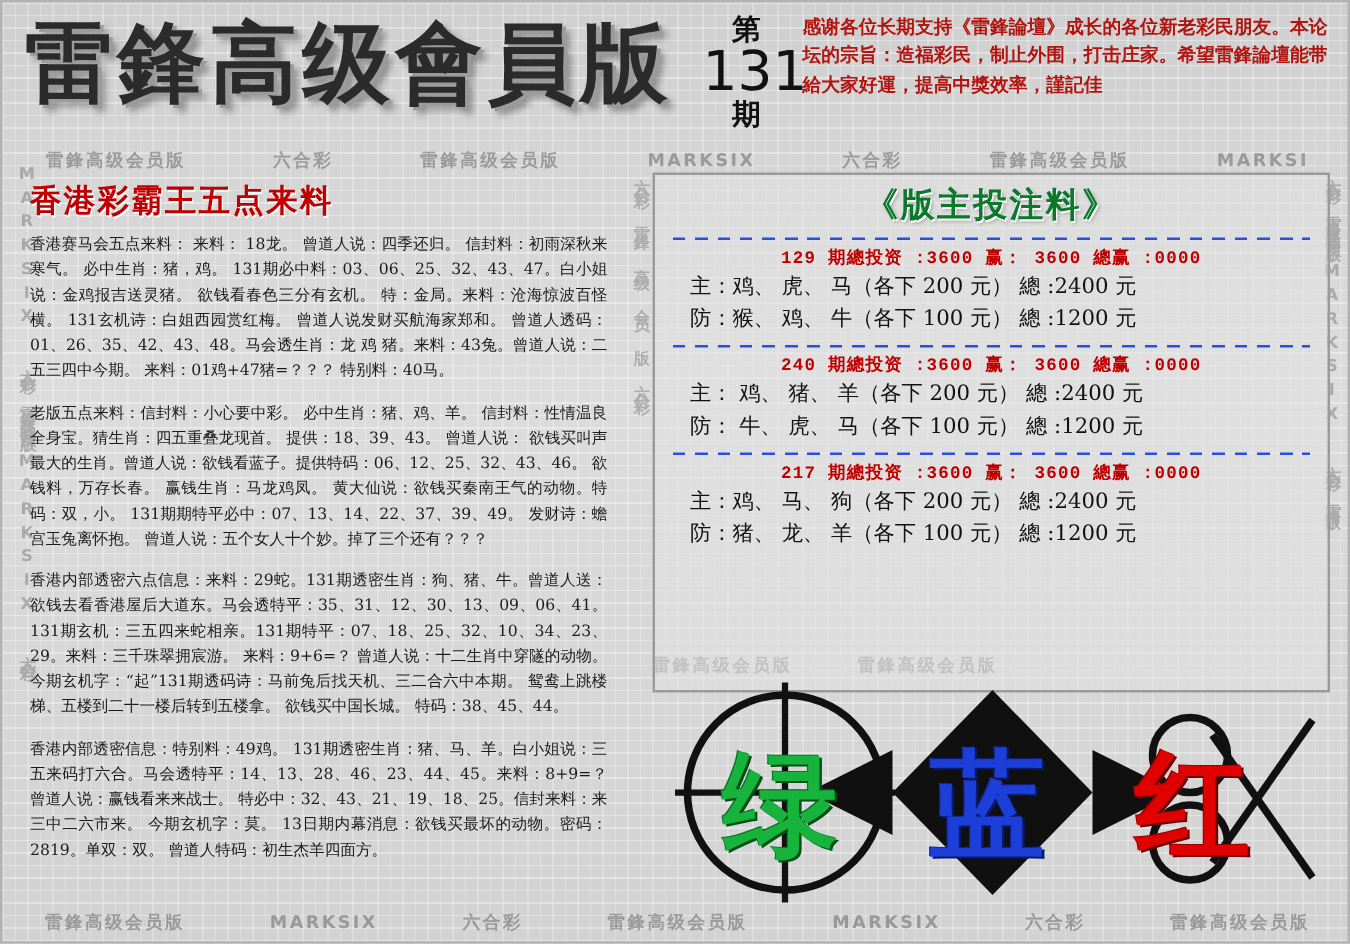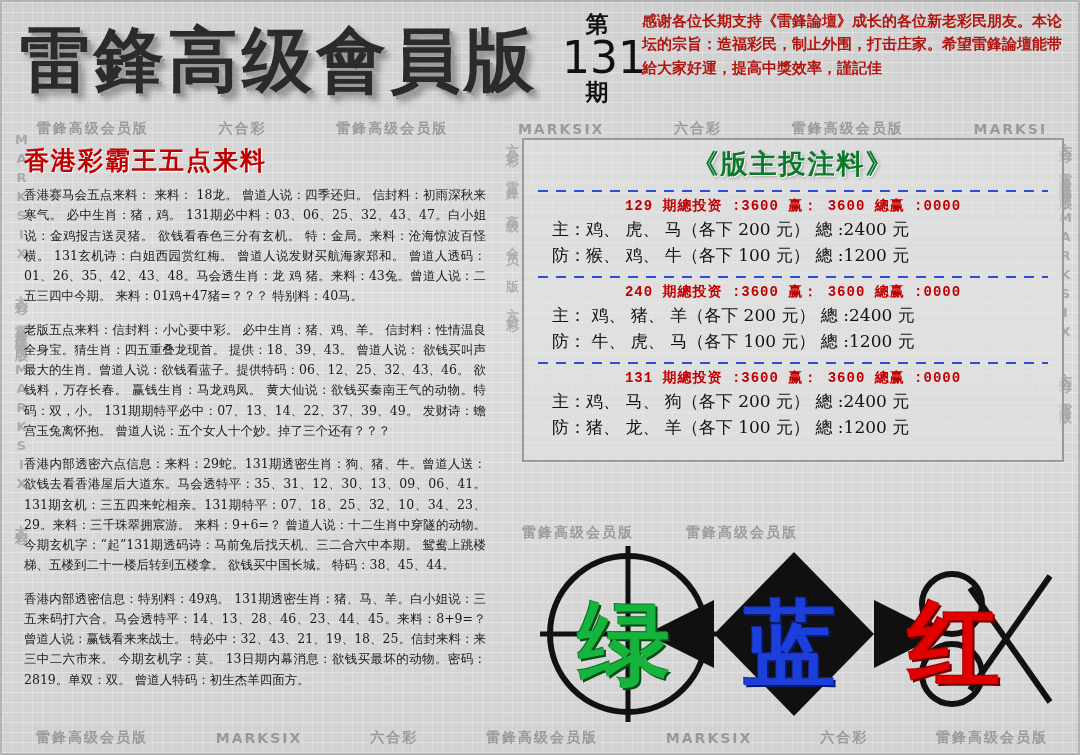--- a/index.html
+++ b/index.html
@@ -41,21 +41,21 @@
     position:absolute;top:130px;width:22px;height:590px;
     color:#8f8f8f;font-size:13px;font-weight:bold;
     writing-mode:vertical-rl;text-orientation:upright;
     letter-spacing:6px;opacity:.6;overflow:hidden;
   }
   .wm-c1{left:497px;}
 
   
   .header{position:absolute;left:0;top:0;width:1080px;height:116px;}
   .title-main{
-    position:absolute;left:18px;top:12px;
+    position:absolute;left:18px;top:2px;
     font-family:"DejaVu Serif","Liberation Serif",serif;
     font-size:70px;font-weight:bold;color:#2b2b2b;
     letter-spacing:4px;
     text-shadow:3px 3px 0 #9b9b9b, 6px 6px 6px rgba(0,0,0,.35);
     white-space:nowrap;
   }
   .issue{
     position:absolute;left:560px;top:10px;width:70px;
     text-align:center;color:#111;
   }
@@ -80,21 +80,21 @@
     text-shadow:1px 1px 0 #fff;
   }
   .para{
     color:#1b1b1b;font-size:12.5px;line-height:1.62;
     font-family:"DejaVu Serif","Liberation Serif",serif;
     text-align:justify;margin-bottom:13px;
   }
 
   
   .right-panel{
-    position:absolute;left:520px;top:136px;width:542px;height:324px;
+    position:absolute;left:520px;top:136px;width:542px;height:416px;
     border:2px solid #9a9a9a;
     background:rgba(226,226,226,0.55);
     box-sizing:border-box;
   }
   .right-title{
     text-align:center;margin-top:6px;
     font-family:"DejaVu Serif","Liberation Serif",serif;
     font-size:27px;font-weight:bold;color:#0a7a2a;
     letter-spacing:2px;
     text-shadow:1px 1px 0 #fff, 2px 2px 3px rgba(0,0,0,.25);
@@ -195,21 +195,21 @@
 
     <div class="dash"></div>
     <div class="blk">
       <div class="head">240 期總投资 :3600 赢： 3600  總赢 :0000</div>
       <div class="ln">主： 鸡、 猪、 羊（各下 200 元） 總 :2400 元</div>
       <div class="ln">防： 牛、 虎、 马（各下 100 元） 總 :1200 元</div>
     </div>
 
     <div class="dash"></div>
     <div class="blk">
-      <div class="head">131 期總投资 :3600 赢： 3600  總赢 :0000</div>
+      <div class="head">217 期總投资 :3600 赢： 3600  總赢 :0000</div>
       <div class="ln">主：鸡、 马、 狗（各下 200 元） 總 :2400 元</div>
       <div class="ln">防：猪、 龙、 羊（各下 100 元） 總 :1200 元</div>
     </div>
   </div>
 
   <div class="art">
     <svg width="542" height="190" viewBox="0 0 542 190">
 
       <circle cx="106" cy="92" r="78" fill="none" stroke="#111" stroke-width="6"></circle>
       <line x1="106" y1="4" x2="106" y2="180" stroke="#111" stroke-width="5"></line>

